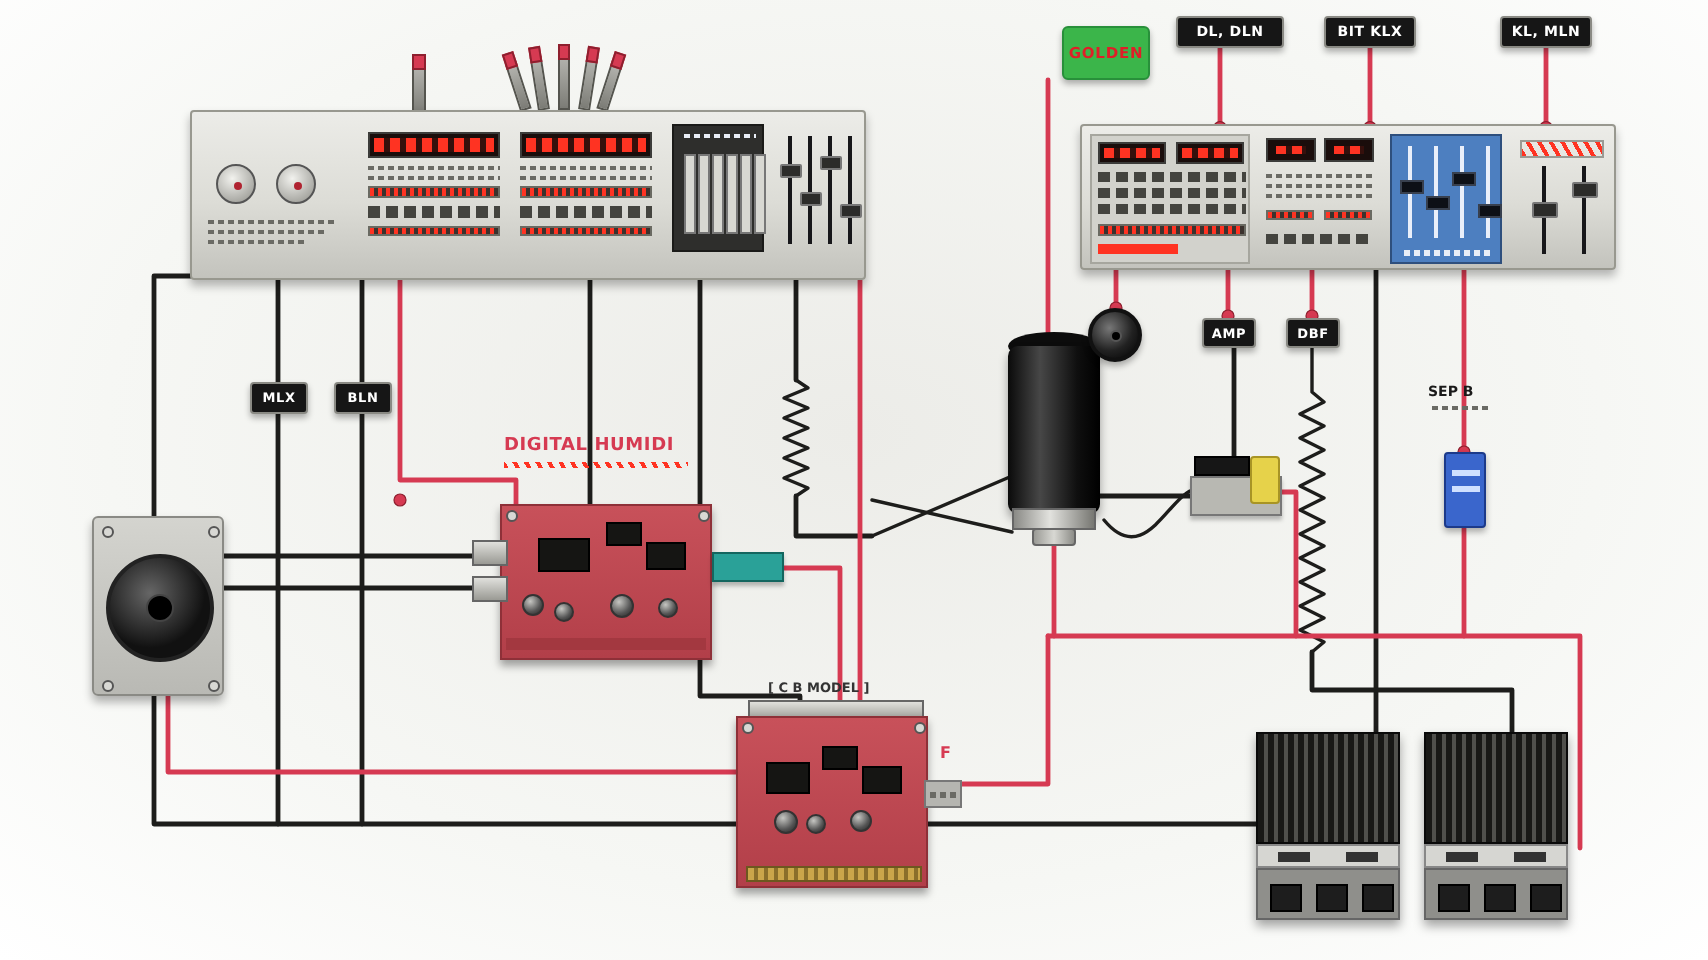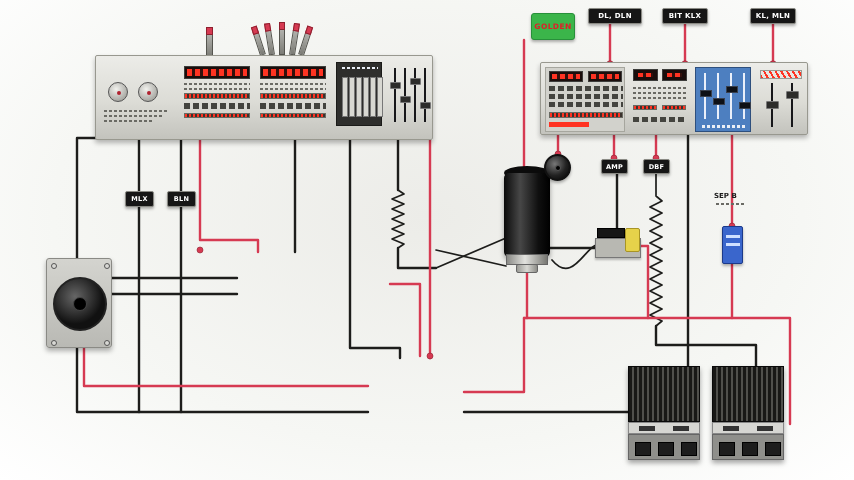--- a/index.html
+++ b/index.html
@@ -257,21 +257,59 @@
     <div class="abs" style="left:30px;top:2px;width:15px;height:24px;background:#e6d24a;border:1px solid #a89425;border-radius:2px;"></div>
   </div>
 
   <div class="lbl" style="left:714px;top:192px;font-size:7px;">SEP B</div>
   <div class="abs microtext" style="left:716px;top:203px;width:30px;height:2px;"></div>
   <div class="abs" style="left:722px;top:226px;width:21px;height:38px;background:var(--comp-blue);border:1px solid #1c3a8a;border-radius:2px;box-shadow:0 2px 3px rgba(0,0,0,.3);">
     <div class="abs" style="left:3px;top:8px;width:14px;height:3px;background:#cfe0ff;"></div>
     <div class="abs" style="left:3px;top:16px;width:14px;height:3px;background:#cfe0ff;"></div>
   </div>
 
-
+  <div class="abs" style="left:236px;top:218px;width:160px;height:116px;">
+    <div class="lbl" style="left:16px;top:0;font-size:9px;color:var(--wire-red);letter-spacing:.3px;">DIGITAL HUMIDI</div>
+    <div class="abs hatch" style="left:16px;top:13px;width:92px;height:3px;border:none;"></div>
+    <div class="abs pcb" style="left:14px;top:34px;width:106px;height:78px;">
+      <div class="ic" style="left:18px;top:16px;width:24px;height:15px;"></div>
+      <div class="ic" style="left:52px;top:8px;width:16px;height:10px;"></div>
+      <div class="ic" style="left:72px;top:18px;width:18px;height:12px;"></div>
+      <div class="cap" style="left:10px;top:44px;width:9px;height:9px;"></div>
+      <div class="cap" style="left:26px;top:48px;width:8px;height:8px;"></div>
+      <div class="cap" style="left:54px;top:44px;width:10px;height:10px;"></div>
+      <div class="cap" style="left:78px;top:46px;width:8px;height:8px;"></div>
+      <div class="abs" style="left:2px;top:66px;width:100px;height:6px;background:#a33840;"></div>
+      <div class="screw" style="left:2px;top:2px;"></div>
+      <div class="screw" style="left:98px;top:2px;"></div>
+    </div>
+    <div class="metalconn" style="left:0;top:52px;width:16px;height:11px;"></div>
+    <div class="metalconn" style="left:0;top:70px;width:16px;height:11px;"></div>
+    <div class="abs" style="left:120px;top:58px;width:36px;height:15px;background:#2aa198;border:1px solid #14665f;box-shadow:0 2px 2px rgba(0,0,0,.25);"></div>
+  </div>
+
+  <div class="abs" style="left:366px;top:338px;width:120px;height:112px;">
+    <div class="lbl" style="left:18px;top:2px;font-size:6.5px;color:#333;">[ C B MODEL ]</div>
+    <div class="metalconn" style="left:8px;top:12px;width:86px;height:9px;"></div>
+    <div class="abs pcb" style="left:2px;top:20px;width:96px;height:86px;">
+      <div class="ic" style="left:14px;top:22px;width:20px;height:14px;"></div>
+      <div class="ic" style="left:42px;top:14px;width:16px;height:10px;"></div>
+      <div class="ic" style="left:62px;top:24px;width:18px;height:12px;"></div>
+      <div class="cap" style="left:18px;top:46px;width:10px;height:10px;"></div>
+      <div class="cap" style="left:34px;top:48px;width:8px;height:8px;"></div>
+      <div class="cap" style="left:56px;top:46px;width:9px;height:9px;"></div>
+      <div class="abs" style="left:4px;top:74px;width:88px;height:8px;background:repeating-linear-gradient(90deg,#caa64a 0 3px,#8a6f2a 3px 5px);border:1px solid #6d571f;"></div>
+      <div class="screw" style="left:2px;top:2px;"></div>
+      <div class="screw" style="left:88px;top:2px;"></div>
+    </div>
+    <div class="abs" style="left:96px;top:52px;width:19px;height:14px;background:#b5b5b0;border:1px solid #777;">
+      <div class="abs microtext" style="left:2px;top:5px;width:14px;height:3px;"></div>
+    </div>
+    <div class="lbl" style="left:104px;top:34px;font-size:8px;color:var(--wire-red);">F</div>
+  </div>
 
   <div class="abs" style="left:46px;top:258px;width:66px;height:90px;background:linear-gradient(#d4d4cf,#b9b9b4);border:1px solid #8a8a85;border-radius:3px;box-shadow:0 3px 5px rgba(0,0,0,.3);">
     <div class="abs" style="left:6px;top:18px;width:54px;height:54px;border-radius:50%;background:radial-gradient(circle at 40% 35%,#666,#111 62%);border:2px solid #222;"></div>
     <div class="abs" style="left:26px;top:38px;width:14px;height:14px;border-radius:50%;background:#000;border:1px solid #444;"></div>
     <div class="screw" style="left:4px;top:4px;"></div>
     <div class="screw" style="left:57px;top:4px;"></div>
     <div class="screw" style="left:4px;top:81px;"></div>
     <div class="screw" style="left:57px;top:81px;"></div>
   </div>
 

